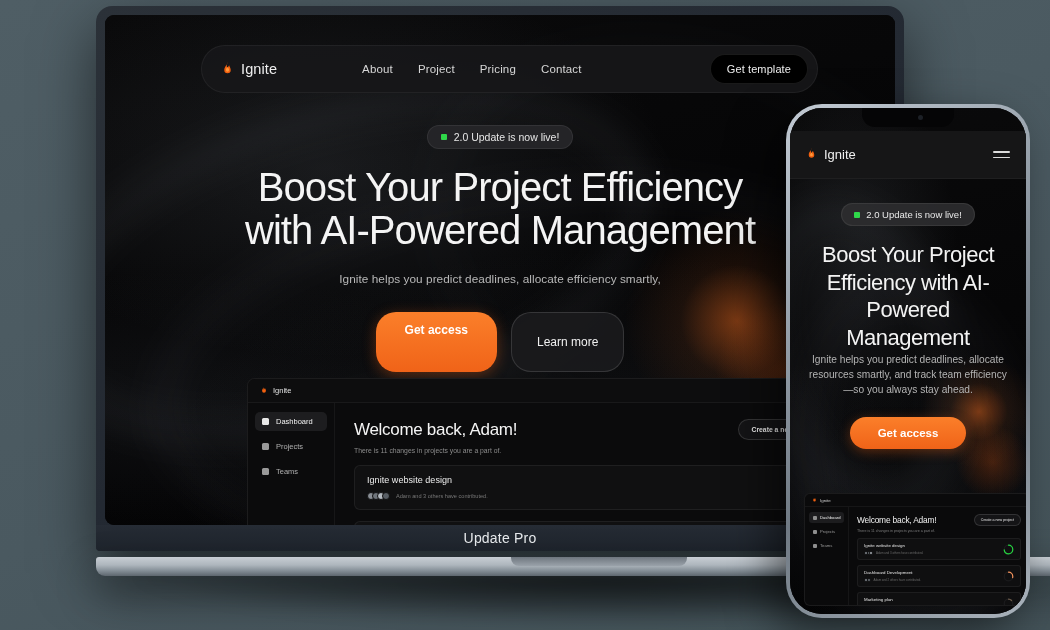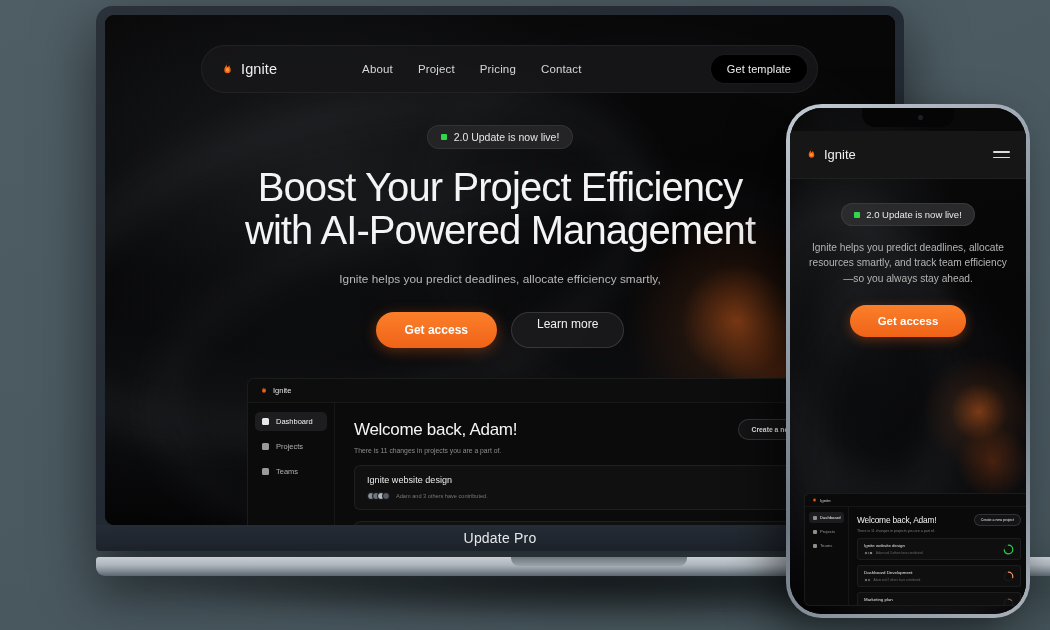--- a/index.html
+++ b/index.html
@@ -151,21 +151,21 @@
   .btn-primary {
     background: linear-gradient(180deg, #fb7f2a 0%, #f06318 100%);
     color: #fff; font-size: 12px; font-weight: 700;
     padding: 11px 29px; border-radius: 20px;
     box-shadow: 0 3px 14px rgba(240,99,24,0.35);
   }
   .btn-ghost {
     background: rgba(26,26,28,0.92);
     border: 1px solid rgba(255,255,255,0.13);
     color: #f0f0f0; font-size: 12px;
-    padding: 4px 25px; border-radius: 20px;
+    padding: 22px 25px; border-radius: 20px;
   }
 
   
   .dash {
     position: absolute;
     left: 142px; right: 43px; top: 363px; bottom: -4px;
     background: #0b0b0c;
     border: 1px solid rgba(255,255,255,0.07);
     border-radius: 8px 8px 0 0;
     overflow: hidden;
@@ -308,21 +308,21 @@
     display: inline-flex; align-items: center; gap: 6px;
     background: rgba(44,44,47,0.92);
     border: 1px solid rgba(255,255,255,0.07);
     border-radius: 13px; padding: 5px 12px;
     color: #e9e9e9; font-size: 9.5px;
   }
   .p-h1 {
     margin-top: 15px; color: #f3f3f3;
     font-size: 22px; font-weight: 400; line-height: 1.26; letter-spacing: -0.5px;
   }
-  .p-sub { margin-top: 14px; color: #b4b4b4; font-size: 10.2px; line-height: 1.5; }
+  .p-sub { color: #b4b4b4; font-size: 10.2px; line-height: 1.5; }
   .p-cta {
     margin-top: 19px;
     display: inline-block;
     background: linear-gradient(180deg, #fb7f2a 0%, #f06318 100%);
     color: #fff; font-size: 11.5px; font-weight: 700;
     padding: 10px 28px; border-radius: 19px;
     box-shadow: 0 3px 12px rgba(240,99,24,0.35);
   }
 
   
@@ -505,20 +505,21 @@
             <span></span>
               <span></span>
           </div>
         </div>
 
         <div class="p-hero">
           <div class="p-badge">
             <span class="dot-green"></span>
             <span>2.0 Update is now live!</span>
           </div>
+          <div class="p-h1">Boost Your Project Efficiency with AI-Powered Management</div>
           <div class="p-sub">Ignite helps you predict deadlines, allocate resources smartly, and track team efficiency—so you always stay ahead.</div>
           <div class="p-cta">Get access</div>
         </div>
 
         <div class="p-dash">
           <div class="pd-top">
             <svg class="flame" viewBox="0 0 24 28">
               <path d="M12 0C12 6 6 8 6 15a6 6 0 0012 0c0-4-2-6-3-9-1 3-3 3-3 6 0 0-3-4 0-12z" fill="#f2600f"></path>
             </svg>
             <span class="pd-brand">Ignite</span>

